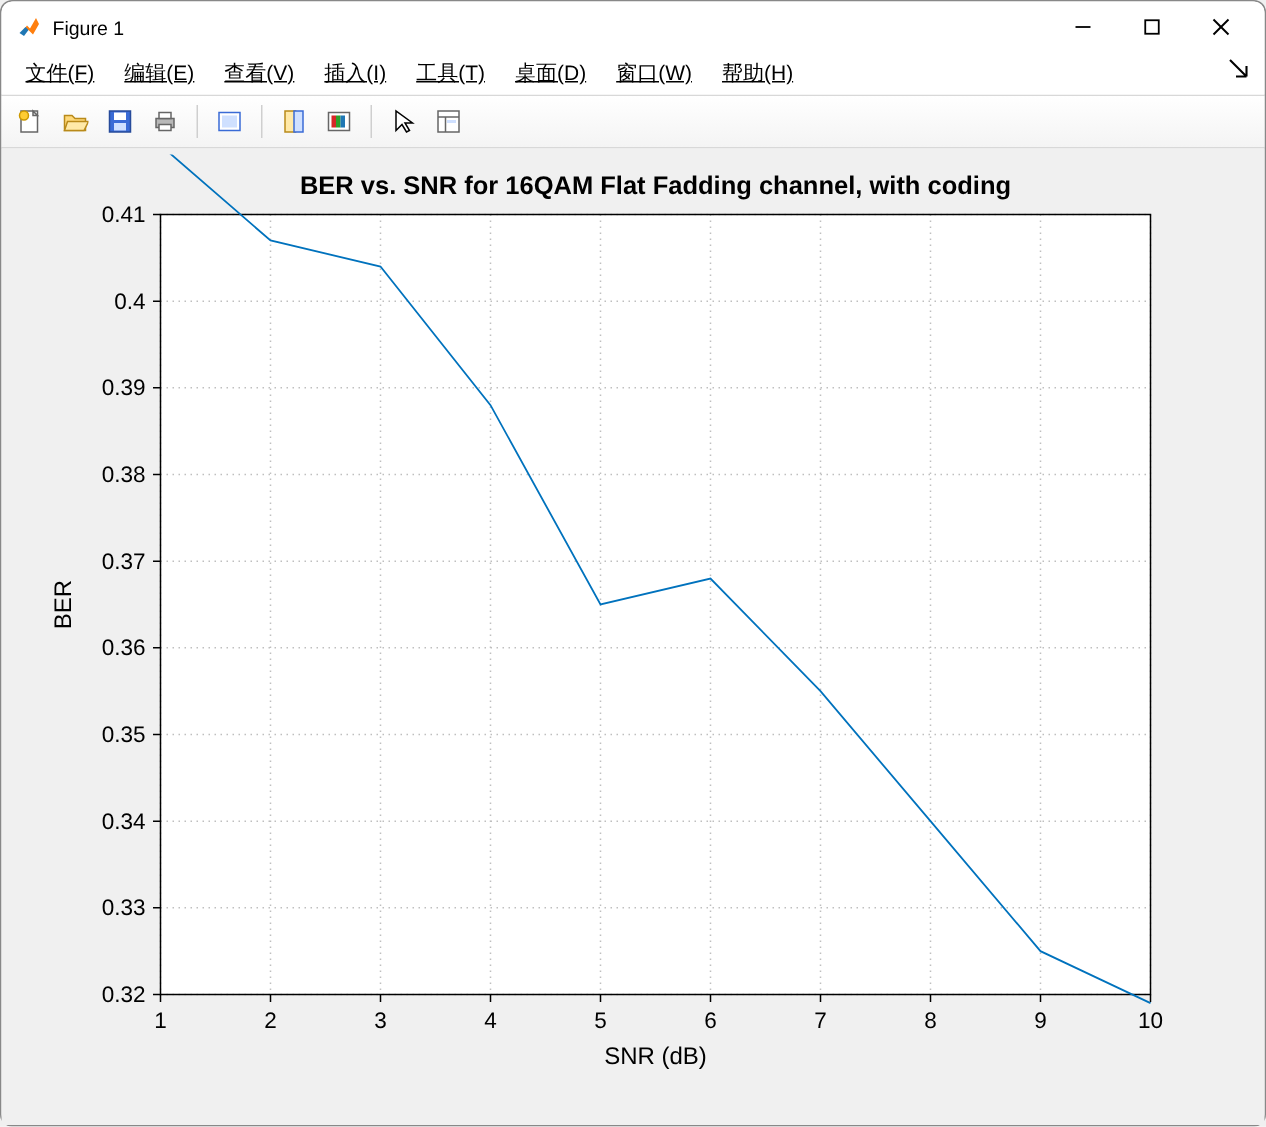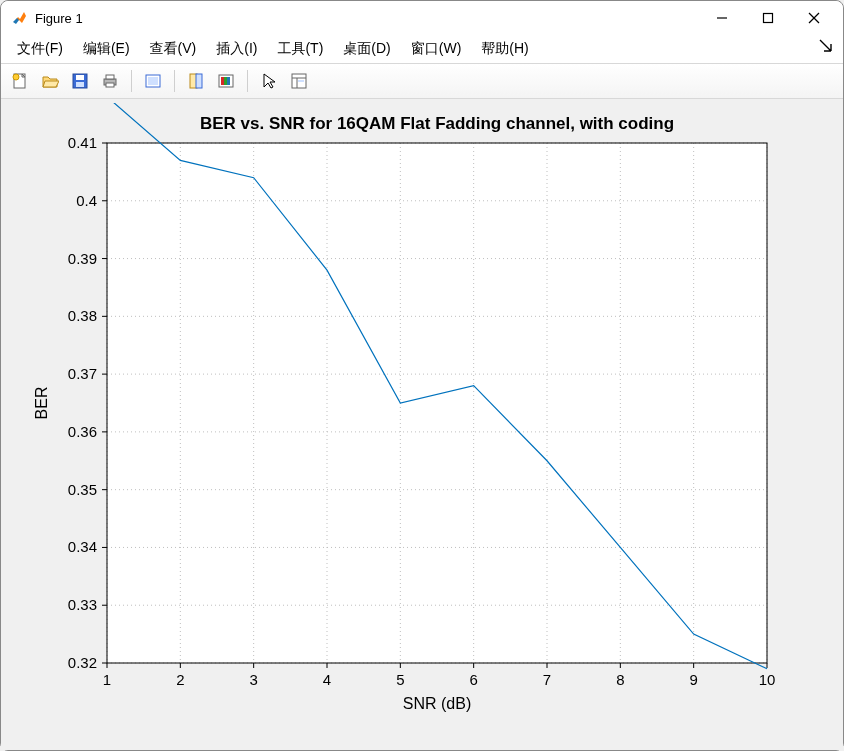--- a/index.html
+++ b/index.html
@@ -64,20 +64,21 @@
     align-items: center;
     padding: 0 6px;
     font-size: 14px;
     color: #000;
     background: #ffffff;
     position: relative;
   }
   .menu-item {
     padding: 2px 10px;
     white-space: nowrap;
+    text-decoration: underline;
   }
   .menu-dock {
     position: absolute;
     right: 10px;
     top: 4px;
     font-size: 14px;
   }
   
   .toolbar {
     height: 34px;

